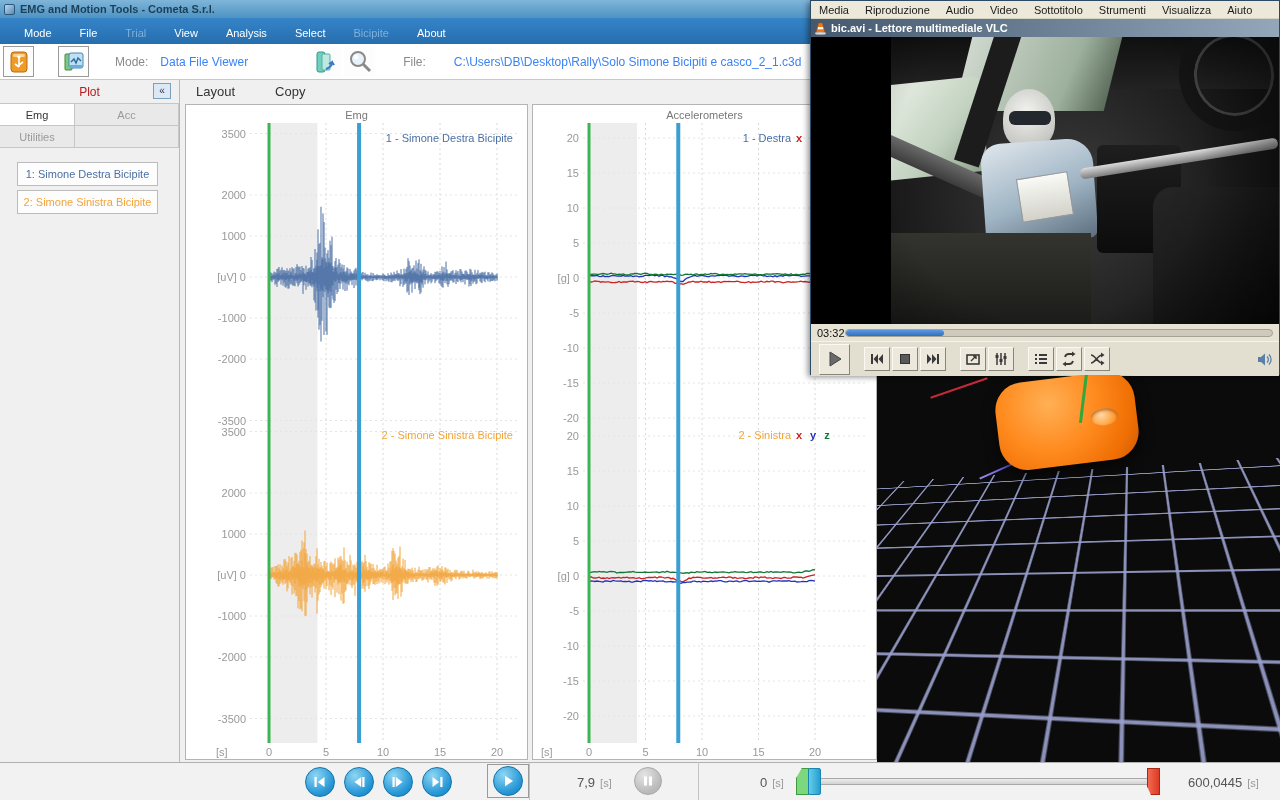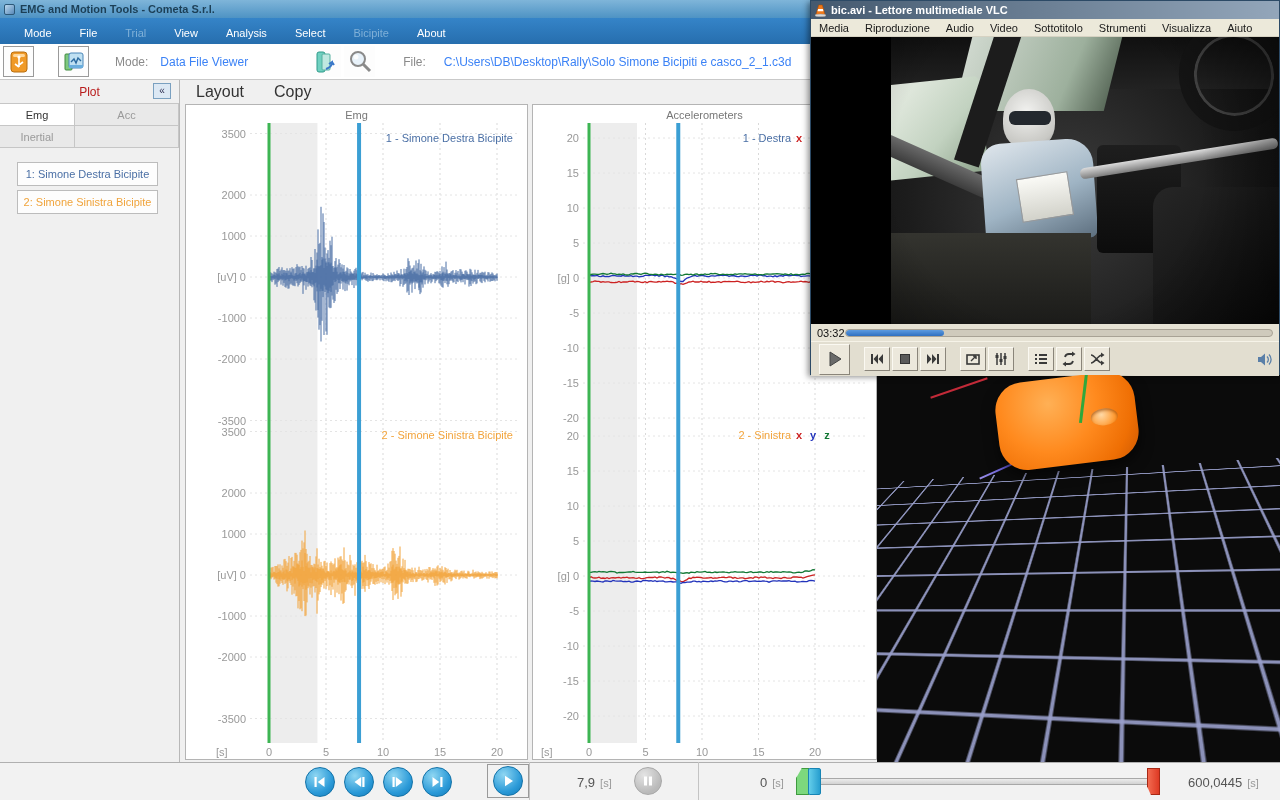--- a/index.html
+++ b/index.html
@@ -36,21 +36,21 @@
   .sb-tab { height:23px; font-size:11px; display:flex; align-items:center; justify-content:center;
     border:1px solid #c6c6c6; background:#e9e9e9; color:#9a9a9a; margin-left:-1px; margin-top:-1px; }
   .sb-tab.active { background:#fff; color:#333; border-bottom-color:#fff; }
   .chan-btn { margin:4px 0 0 17px; width:141px; height:24px; background:#fdfdfd; border:1px solid #bcbcbc;
     font-size:11px; display:flex; align-items:center; justify-content:center; }
   #chan1 { margin-top:14px; color:#4a6fa5; }
   #chan2 { color:#f0a43c; }
 
   
   #plot-panel { left:180px; top:80px; width:697px; height:682px; background:#f0f0f0; }
-  #plot-menu { height:23px; display:flex; align-items:center; gap:30px; padding-left:16px; font-size:16px; color:#333; }
+  #plot-menu { height:23px; display:flex; align-items:center; gap:40px; padding-left:16px; font-size:13px; color:#333; }
   .chartbox { position:absolute; top:24px; background:#fff; border:1px solid #b4b4b4; }
   #chart-emg { left:5px;  width:343px; height:656px; }
   #chart-acc { left:352px; width:345px; height:656px; }
   .chartbox svg { display:block; }
 
   
   #bottom-bar { left:0; top:762px; width:1280px; height:38px; background:#f2f2f2; border-top:1px solid #b0b0b0;
     display:flex; align-items:center; }
   .vdiv { position:absolute; top:762px; width:1px; height:38px; background:#c4c4c4; }
   .bluebtn { width:30px; height:30px; border-radius:50%; border:1px solid #1272a8;
@@ -157,32 +157,32 @@
     </svg>
   </div>
   <div class="tbbtn noborder">
     <svg width="28" height="28" viewBox="0 0 28 28">
       <circle cx="12" cy="11" r="7" fill="#e8f2fa" stroke="#8a8a8a" stroke-width="2"></circle>
       <line x1="17" y1="16" x2="24" y2="23" stroke="#8a8a8a" stroke-width="3"></line>
       <circle cx="10" cy="9" r="2.5" fill="#fff" opacity="0.8"></circle>
     </svg>
   </div>
   <span class="tb-label" style="margin-left:28px">File:</span>
-  <span class="tb-value" style="margin-left:18px">C:\Users\DB\Desktop\Rally\Solo Simone Bicipiti e casco_2_1.c3d</span>
+  <span class="tb-value" style="margin-left:28px">C:\Users\DB\Desktop\Rally\Solo Simone Bicipiti e casco_2_1.c3d</span>
 </div>
 
 <div class="abs" id="sidebar">
   <div id="sb-header">
     <div class="hd">Plot</div>
     <div id="sb-collapse">«</div>
   </div>
   <div class="sb-tabs">
     <div class="sb-tab active">Emg</div>
     <div class="sb-tab">Acc</div>
-    <div class="sb-tab">Inertial</div>
+    <div class="sb-tab">Utilities</div>
     <div class="sb-tab"></div>
   </div>
   <div class="chan-btn" id="chan1">1: Simone Destra Bicipite</div>
   <div class="chan-btn" id="chan2">2: Simone Sinistra Bicipite</div>
 </div>
 
 <div class="abs" id="plot-panel">
   <div id="plot-menu">
     <span>Layout</span>
     <span>Copy</span>
@@ -317,37 +317,37 @@
   </div>
   <div class="axis" id="axis-red"></div>
   <div class="axis" id="axis-blue"></div>
   <div id="sensor">
     <div id="sensor-btn"></div>
   </div>
   <div class="axis" id="axis-green"></div>
 </div>
 
 <div class="abs" id="vlc">
-  <div id="vlc-titlebar">
-    <svg width="13" height="13" viewBox="0 0 14 14">
-      <path d="M5 1 h4 l3 11 h-10 z" fill="#f07818" stroke="#a84e08" stroke-width="0.6"></path>
-      <path d="M4.4 5.5 h5.2 l0.6 2.4 h-6.4 z" fill="#fff"></path>
-      <ellipse cx="7" cy="12.3" rx="6" ry="1.4" fill="#d8d8d8" stroke="#909090" stroke-width="0.5"></ellipse>
-    </svg>
-    <span class="ttl">bic.avi - Lettore multimediale VLC</span>
-  </div>
   <div id="vlc-menubar">
     <span class="mi">Media</span>
     <span class="mi">Riproduzione</span>
     <span class="mi">Audio</span>
     <span class="mi">Video</span>
     <span class="mi">Sottotitolo</span>
     <span class="mi">Strumenti</span>
     <span class="mi">Visualizza</span>
     <span class="mi">Aiuto</span>
+  </div>
+  <div id="vlc-titlebar">
+    <svg width="13" height="13" viewBox="0 0 14 14">
+      <path d="M5 1 h4 l3 11 h-10 z" fill="#f07818" stroke="#a84e08" stroke-width="0.6"></path>
+      <path d="M4.4 5.5 h5.2 l0.6 2.4 h-6.4 z" fill="#fff"></path>
+      <ellipse cx="7" cy="12.3" rx="6" ry="1.4" fill="#d8d8d8" stroke="#909090" stroke-width="0.5"></ellipse>
+    </svg>
+    <span class="ttl">bic.avi - Lettore multimediale VLC</span>
   </div>
   <div id="vlc-video">
     <div id="vid-scene">
       <div class="vs" style="left:0;top:0;width:390px;height:52px;background:linear-gradient(#101010,#222);"></div>
       <div class="vs" style="left:72px;top:0;width:150px;height:74px;background:linear-gradient(100deg,#cfd8ce,#9db09d 70%,#5a6a5a);transform:skewX(-14deg);"></div>
       <div class="vs" style="left:-12px;top:44px;width:105px;height:95px;background:linear-gradient(135deg,#eef2ea,#c2d2c0 60%,#8aa088);transform:rotate(-6deg);border-radius:6px;"></div>
       <div class="vs" style="left:84px;top:-10px;width:26px;height:140px;background:#1c1c1c;transform:rotate(18deg);"></div>
       <div class="vs" style="left:-20px;top:128px;width:170px;height:20px;background:linear-gradient(#6a6a6a,#3c3c3c);transform:rotate(24deg);border-radius:10px;"></div>
       <div class="vs" style="left:112px;top:52px;width:52px;height:60px;background:radial-gradient(circle at 45% 38%,#f2f2f0,#c8c8c4 70%,#909090);border-radius:50% 50% 42% 42%;"></div>
       <div class="vs" style="left:118px;top:74px;width:42px;height:14px;background:#23282e;border-radius:6px;"></div>

